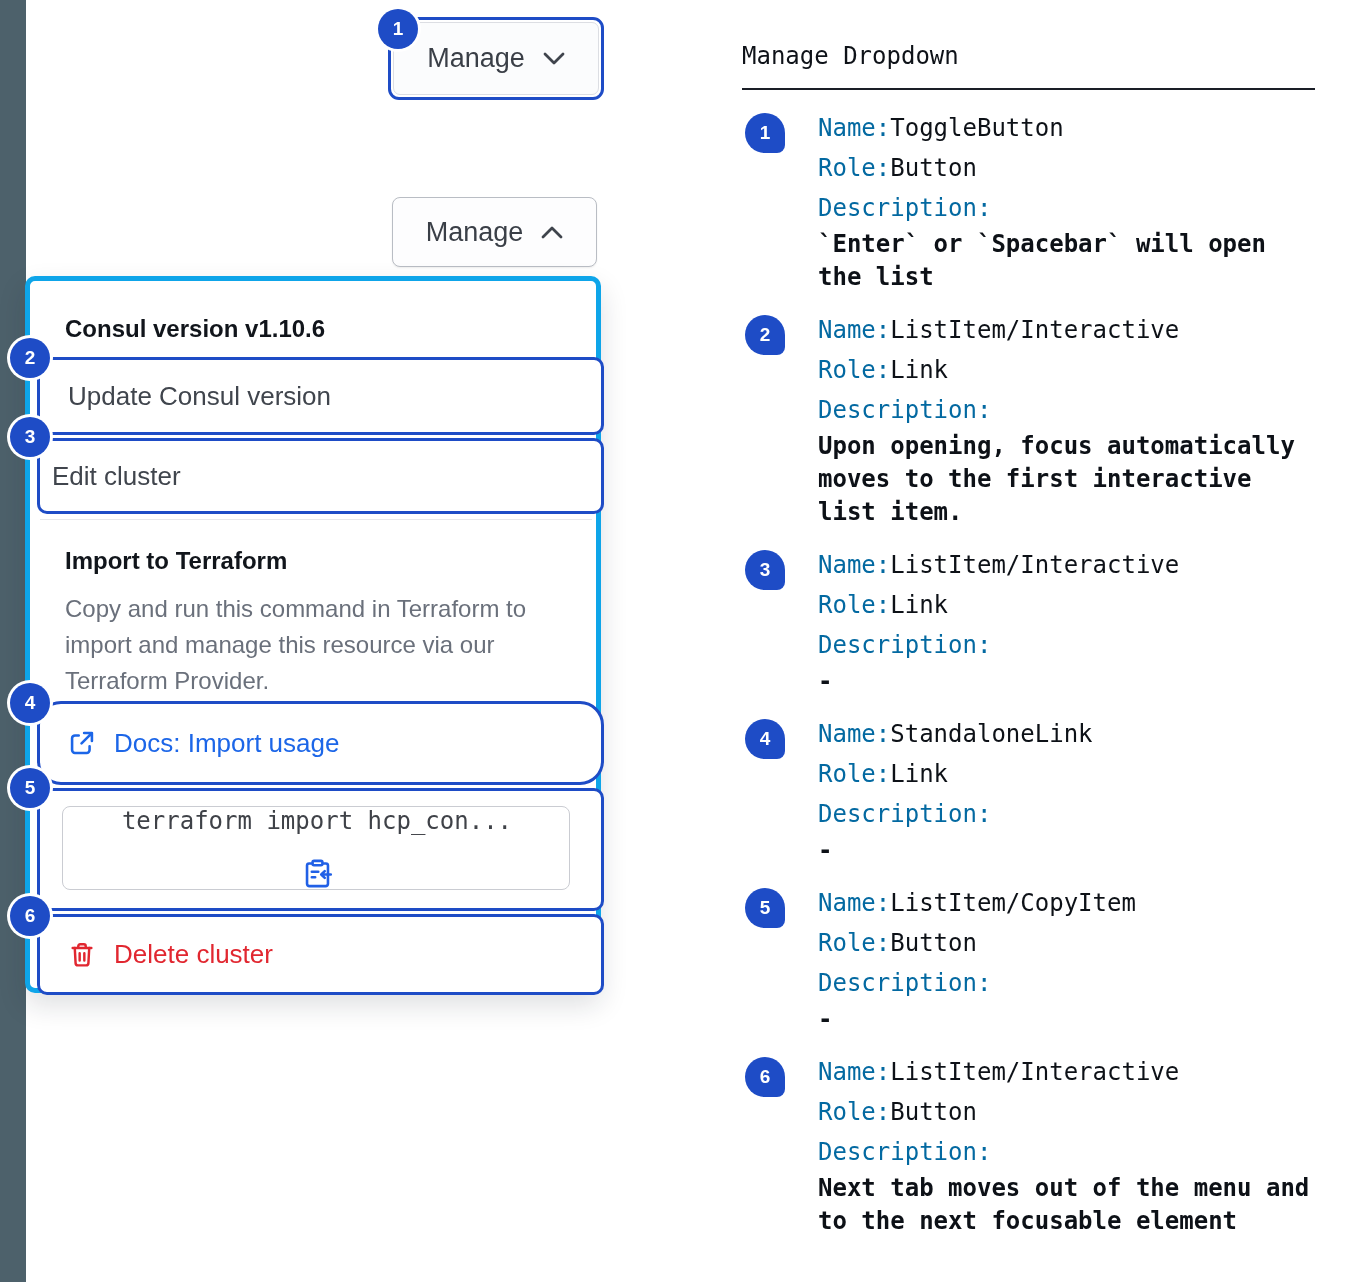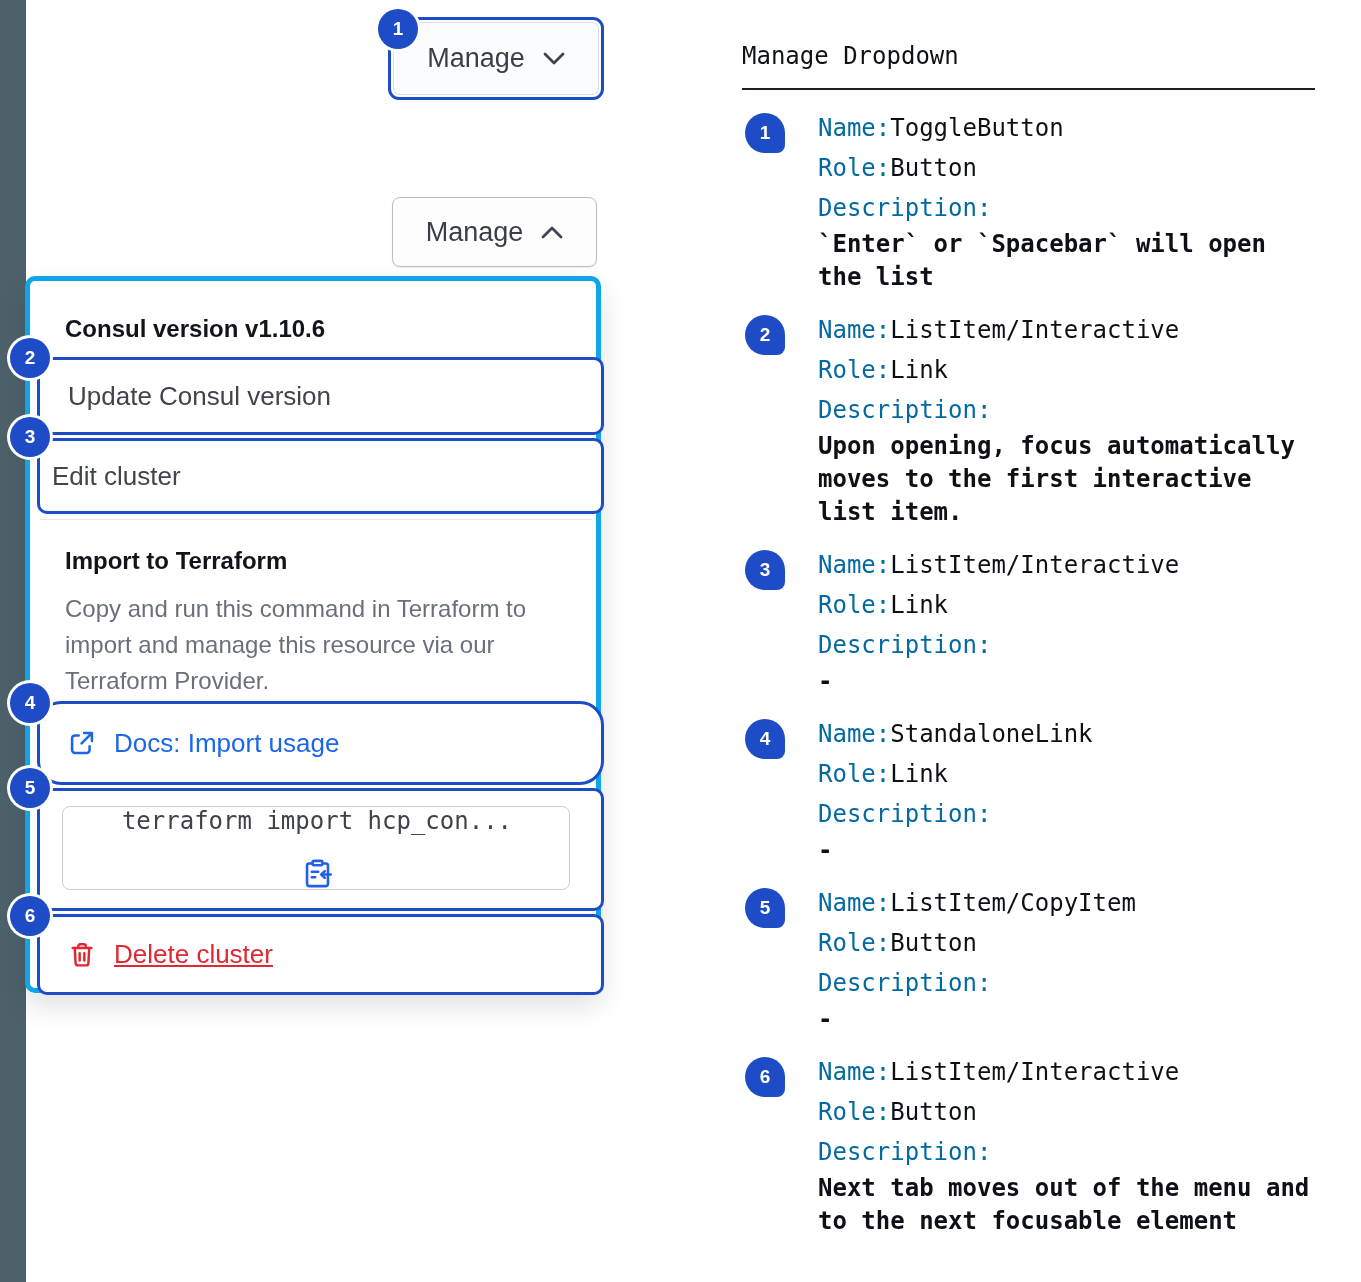--- a/index.html
+++ b/index.html
@@ -72,21 +72,21 @@
   .docs-label { font-size:26px; color:#1c66e8; }
   .code-box {
     position:absolute; left:22px; top:15px; width:508px; height:84px;
     box-sizing:border-box; border:1.5px solid #caccd2; border-radius:8px;
     background:#ffffff; display:flex; align-items:center; padding:0 18px 0 20px;flex-direction:column;
   }
   .code-text {
     font-family:"DejaVu Sans Mono", monospace; font-size:24px; color:#3f4248; flex:1;
     white-space:nowrap; overflow:hidden;
   }
-  .delete-label { font-size:26px; color:#e12730; font-weight:500;text-decoration:underline; }
+  .delete-label { font-size:26px; color:#e12730; font-weight:500; }
   .icon { flex:none; display:block; }
 
   
   .anno-title {
     position:absolute; left:742px; top:42px;
     font-family:"DejaVu Sans Mono", monospace; font-size:24px; color:#0e1218;
   }
   .anno-hr { position:absolute; left:742px; top:88px; width:573px; height:2px; background:#1a1e26; }
   .entries {
     position:absolute; left:745px; top:108px; width:600px;

